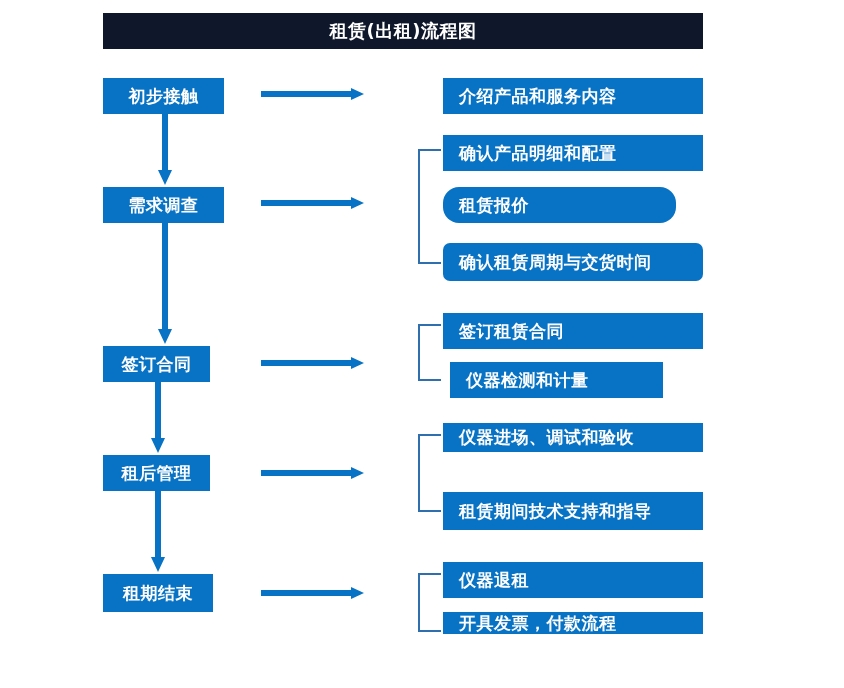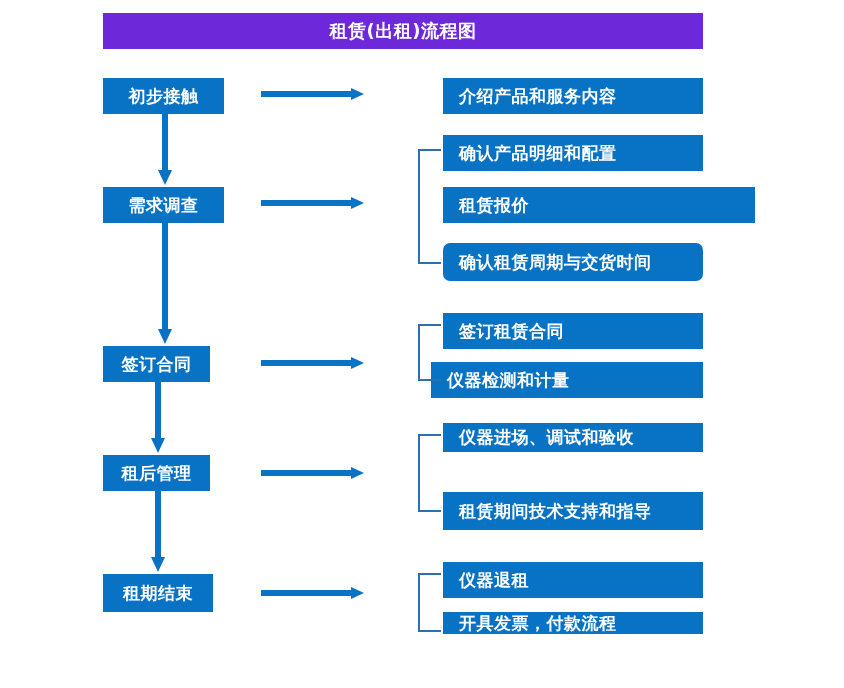--- a/index.html
+++ b/index.html
@@ -36,21 +36,21 @@
     justify-content: center;
     font-size: 17px;
   }
   .detail-box {
     justify-content: flex-start;
     padding-left: 16px;
     font-size: 17px;
   }
   .title-bar {
     position: absolute;
-    background: #6d28d9;
+    background: #0f172a;
     color: #ffffff;
     font-weight: bold;
     font-size: 18px;
     display: flex;
     align-items: center;
     justify-content: center;
     letter-spacing: 0.5px;
   }
   .v-arrow, .h-arrow, .bracket {
     position: absolute;
@@ -74,27 +74,27 @@
   <div class="box stage-box" style="left:103px; top:455px; width:107px; height:36px;">租后管理</div>
 
   <div class="box stage-box" style="left:103px; top:346px; width:107px; height:36px;">签订合同</div>
 
   <div class="box stage-box" style="left:103px; top:574px; width:110px; height:38px;">租期结束</div>
 
   <div class="box detail-box" style="left:443px; top:78px; width:260px; height:36px;">介绍产品和服务内容</div>
 
   <div class="box detail-box" style="left:443px; top:135px; width:260px; height:36px;">确认产品明细和配置</div>
 
-  <div class="box detail-box" style="left:443px; top:187px; width:312px; height:36px;">租赁报价</div>
+  <div class="box detail-box" style="left:443px; top:187px; width:233px; height:36px;border-radius:16px;">租赁报价</div>
 
   <div class="box detail-box" style="left:443px; top:243px; width:260px; height:38px;border-radius:7px;">确认租赁周期与交货时间</div>
 
   <div class="box detail-box" style="left:443px; top:313px; width:260px; height:36px;">签订租赁合同</div>
 
-  <div class="box detail-box" style="left:431px; top:362px; width:272px; height:36px;">仪器检测和计量</div>
+  <div class="box detail-box" style="left:450px; top:362px; width:213px; height:36px;">仪器检测和计量</div>
 
   <div class="box detail-box" style="left:443px; top:423px; width:260px; height:29px;">仪器进场、调试和验收</div>
 
   <div class="box detail-box" style="left:443px; top:492px; width:260px; height:38px;">租赁期间技术支持和指导</div>
 
   <div class="box detail-box" style="left:443px; top:562px; width:260px; height:36px;">仪器退租</div>
 
   <div class="box detail-box" style="left:443px; top:612px; width:260px; height:22px;">开具发票，付款流程</div>
 
   <div class="v-arrow" style="left:155px; top:114px; width:20px; height:73px;">

